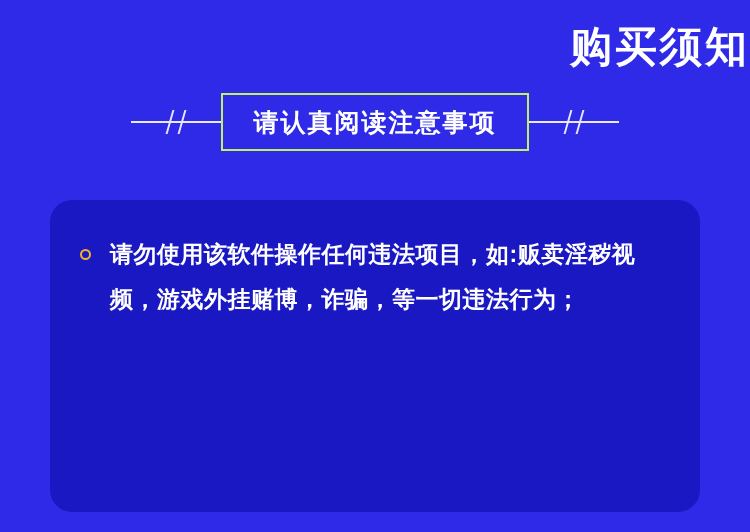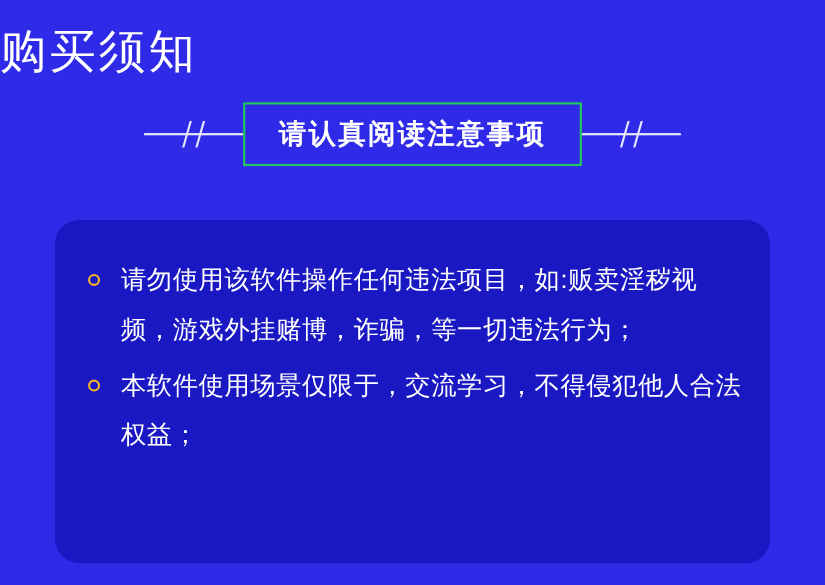--- a/index.html
+++ b/index.html
@@ -30,24 +30,24 @@
     top: 0;
     width: 750px;
     height: 200px;
   }
 
   .main-title {
     position: absolute;
     left: 0;
     top: 22px;
     width: 750px;
-    text-align: left;
+    text-align: right;
     color: #ffffff;
     font-size: 42px;
-    font-weight: normal;
+    font-weight: bold;
     letter-spacing: 3px;
     line-height: 50px;
     white-space: nowrap;
   }
 
   
   .subtitle-row {
     position: absolute;
     left: 0;
     top: 92px;
@@ -81,21 +81,21 @@
     transform: skewX(-16deg);
   }
   .deco .slash.s1 { left: 38px; }
   .deco .slash.s2 { left: 50px; }
 
   .subtitle-box {
     flex: 0 0 auto;
     box-sizing: border-box;
     width: 308px;
     height: 58px;
-    border: 2px solid #22c55e;
+    border: 2px solid #bef264;
     display: flex;
     align-items: center;
     justify-content: center;
   }
   .subtitle-text {
     color: #ffffff;
     font-size: 25px;
     font-weight: bold;
     letter-spacing: 2px;
     line-height: 30px;
@@ -120,21 +120,21 @@
     margin: 0;
     padding: 0;
   }
 
   .notice-item {
     position: relative;
     padding-left: 34px;
     margin-bottom: 6px;
     color: #ffffff;
     font-size: 23px;
-    font-weight: normal;
+    font-weight: bold;
     line-height: 45px;
     letter-spacing: 0.5px;
   }
 
   .bullet-ring {
     position: absolute;
     left: 4px;
     top: 17px;
     width: 11px;
     height: 11px;
@@ -179,21 +179,17 @@
 
   <div class="notice-card">
     <ul class="notice-list">
 
       <li class="notice-item">
         <span class="bullet-ring"></span>
         <span class="notice-text">请勿使用该软件操作任何违法项目，如:贩卖淫秽视频，游戏外挂赌博，诈骗，等一切违法行为；</span>
       </li>
 
 
-      <li class="notice-item">
-        <span class="bullet-ring"></span>
-        <span class="notice-text">本软件使用场景仅限于，交流学习，不得侵犯他人合法权益；</span>
-      </li>
 
     </ul>
   </div>
 
 </div>
 
 </body></html>

